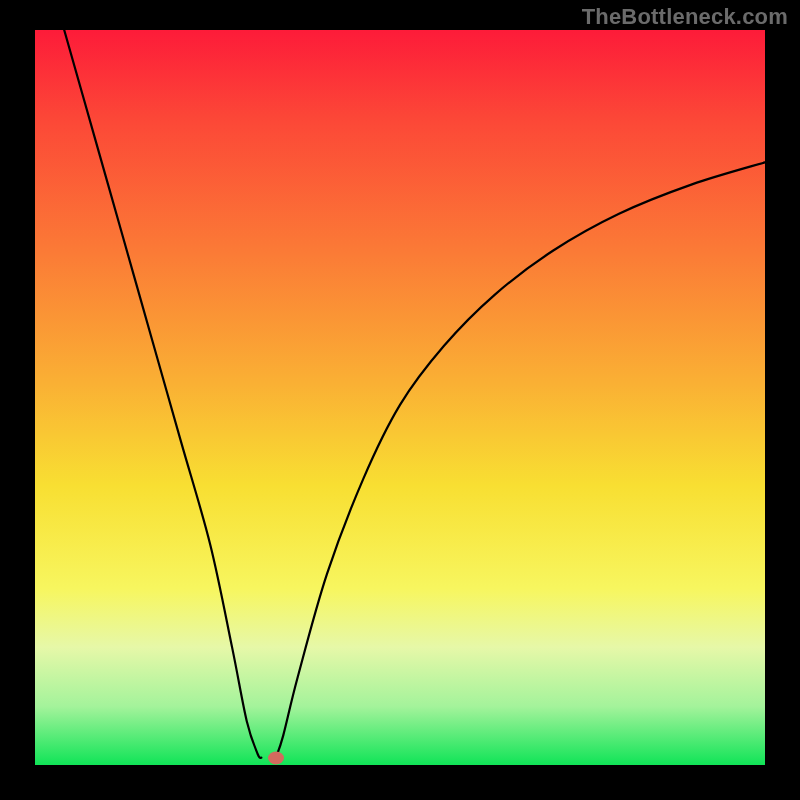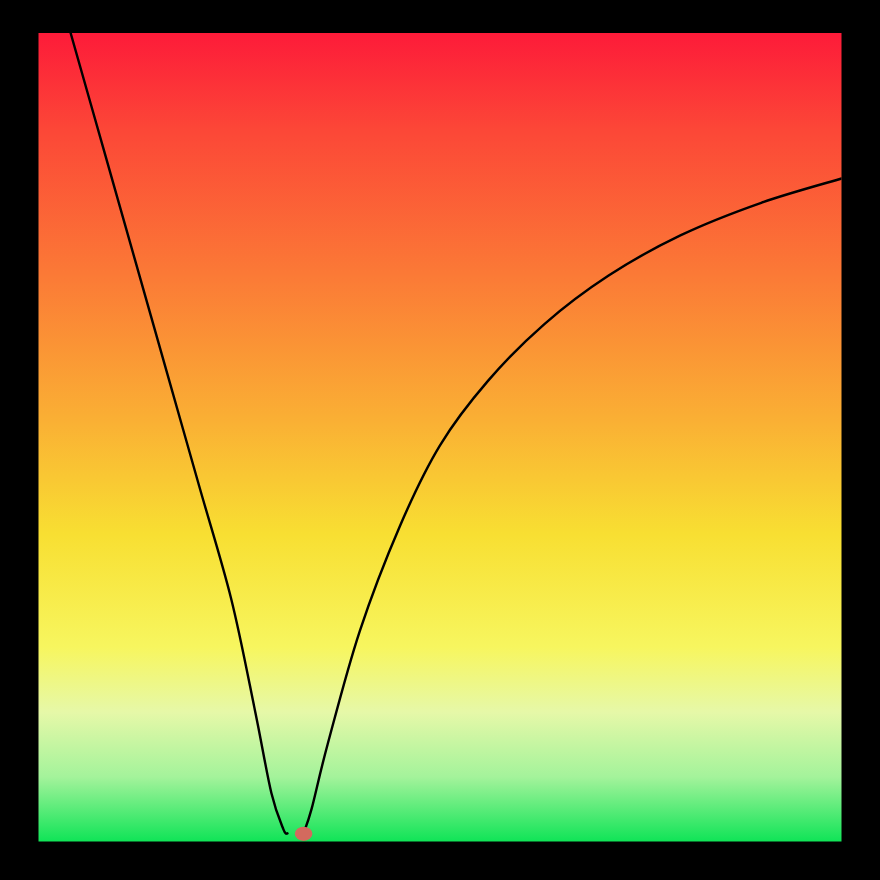--- a/index.html
+++ b/index.html
@@ -61,20 +61,21 @@
     background: #d36a5e;
     border-radius: 50%;
     transform: translate(-50%, -50%);
     z-index: 3;
   }
 </style>
 </head>
 <body>
 
 <div class="frame">
+  <div class="watermark">TheBottleneck.com</div>
   <div class="plot">
     <svg class="curve" viewBox="0 0 730 735" preserveAspectRatio="none">
       <path fill="none" stroke="#000" stroke-width="2.2" stroke-linecap="round" d="M 29.20 0.00 C 34.07 17.15, 48.67 68.60, 58.40 102.90 C 68.13 137.20, 77.87 171.50, 87.60 205.80 C 97.33 240.10, 107.07 274.40, 116.80 308.70 C 126.53 343.00, 136.27 377.30, 146.00 411.60 C 155.73 445.90, 166.68 480.20, 175.20 514.50 C 183.72 548.80, 191.02 588.00, 197.10 617.40 C 203.18 646.80, 207.44 673.14, 211.70 690.90 C 215.96 708.66, 220.22 717.85, 222.65 723.98 C 225.08 730.10, 225.69 727.04, 226.30 727.65" id="path-left"></path>
       <path fill="none" stroke="#000" stroke-width="2.2" stroke-linecap="round" d="M 240.90 727.65 C 242.12 723.98, 244.55 719.08, 248.20 705.60 C 251.85 692.13, 255.50 673.75, 262.80 646.80 C 270.10 619.85, 281.05 576.98, 292.00 543.90 C 302.95 510.82, 316.33 476.52, 328.50 448.35 C 340.67 420.17, 351.62 396.90, 365.00 374.85 C 378.38 352.80, 392.98 334.43, 408.80 316.05 C 424.62 297.68, 441.65 280.52, 459.90 264.60 C 478.15 248.67, 497.62 233.97, 518.30 220.50 C 538.98 207.03, 560.88 194.78, 584.00 183.75 C 607.12 172.72, 632.67 162.93, 657.00 154.35 C 681.33 145.78, 717.83 135.98, 730.00 132.30" id="path-right"></path>
     </svg>
     <div class="dot" id="marker" style="left: 240.9px; top: 727.65px; background: rgb(211, 106, 94);"></div>
   </div>
 </div>
 
 </body></html>

